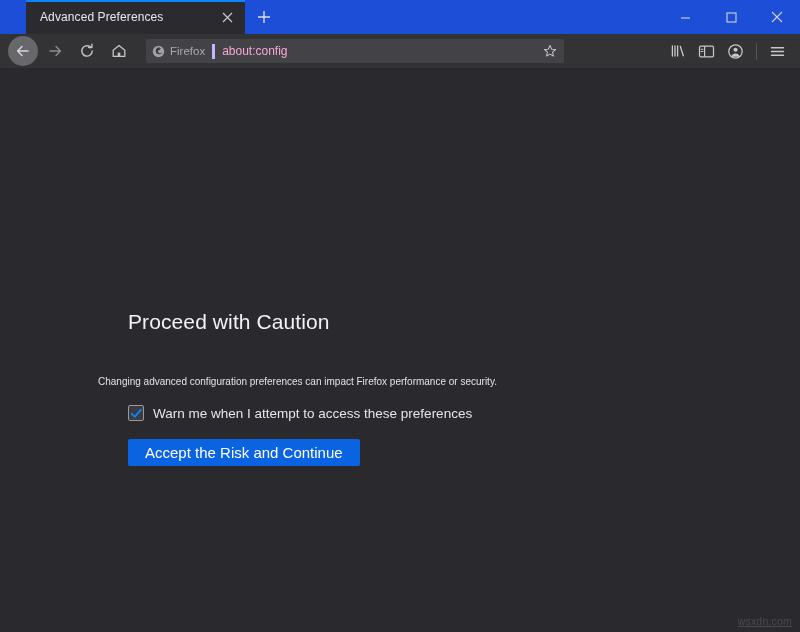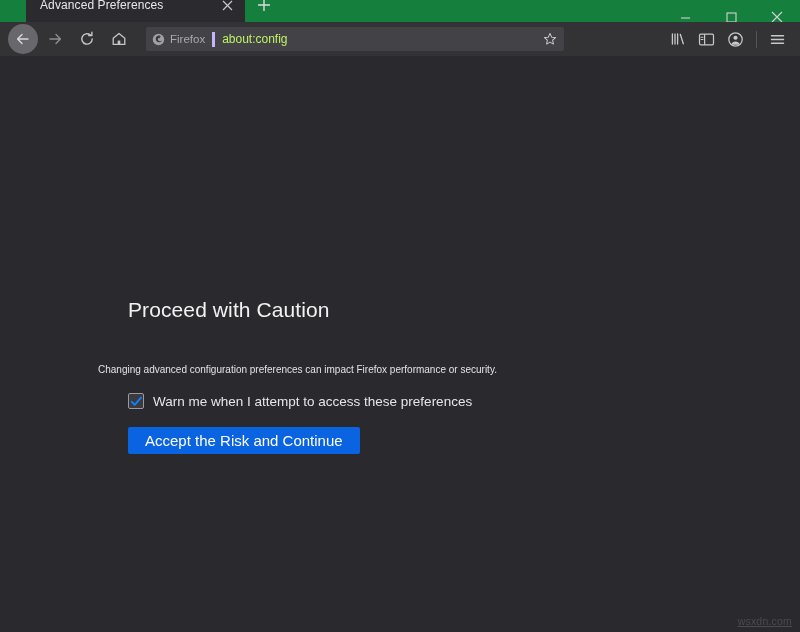--- a/index.html
+++ b/index.html
@@ -21,22 +21,22 @@
     width: 800px;
     height: 632px;
     background: #0c0c0c;
     display: flex;
     flex-direction: column;
   }
 
   
   .tab-strip {
     position: relative;
-    height: 22px;
-    background: #15803d;
+    height: 34px;
+    background: #1d4ed8;
     display: flex;
     align-items: flex-end;
     flex: 0 0 auto;
   }
 
   .tab-strip-spacer {
     width: 26px;
     height: 100%;
   }
 
@@ -175,21 +175,21 @@
 
   .identity-label {
     font-size: 11.5px;
     color: #a9a9ad;
     white-space: nowrap;
   }
 
   .url-text {
     flex: 1 1 auto;
     font-size: 12px;
-    color: #bef264;
+    color: #f9a8d4;
     white-space: nowrap;
     overflow: hidden;
   }
 
   .star-btn {
     flex: 0 0 auto;
     width: 20px;
     height: 20px;
     display: flex;
     align-items: center;

